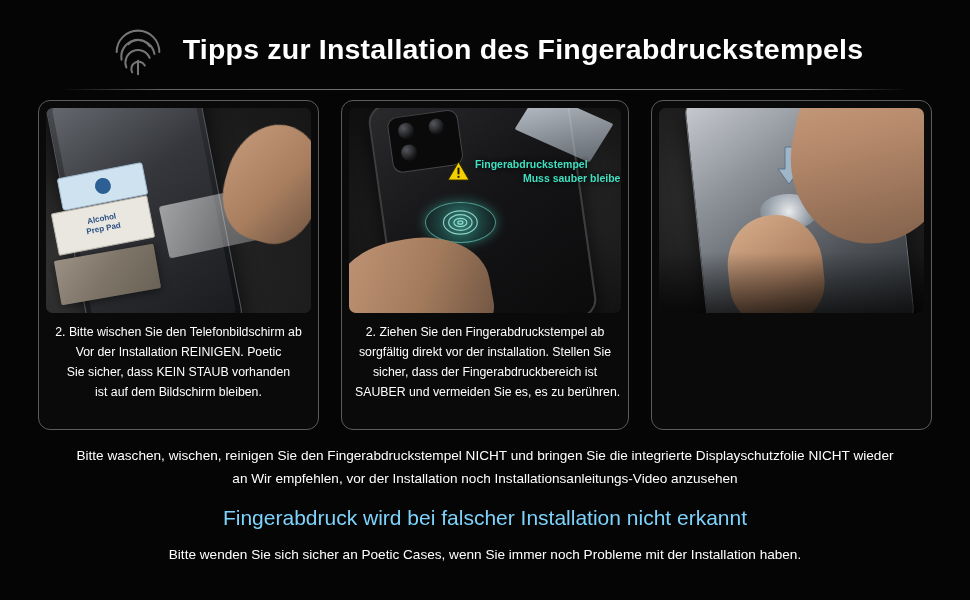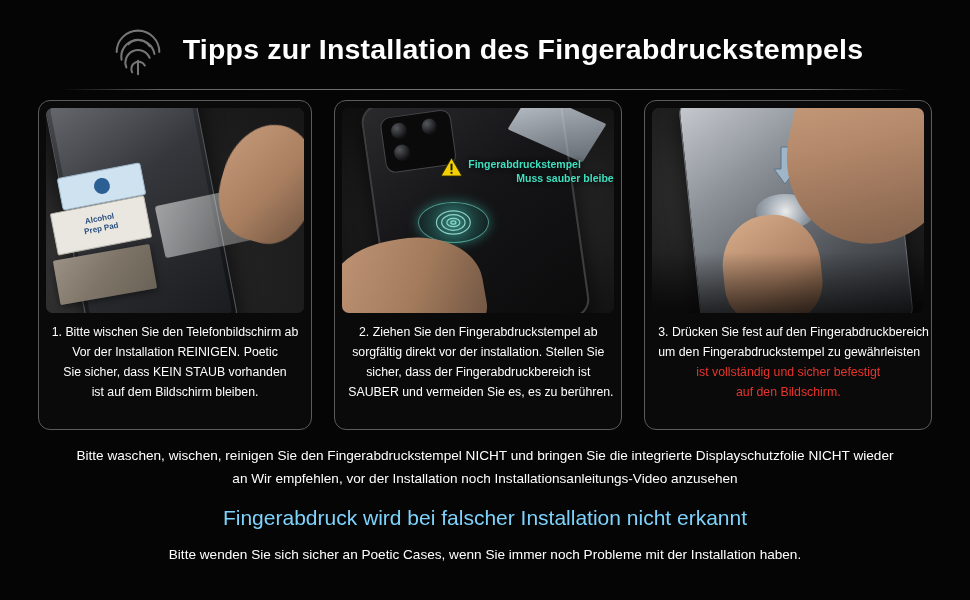--- a/index.html
+++ b/index.html
@@ -231,20 +231,21 @@
     width: 58%; height: 54%;
     background: linear-gradient(120deg, #c4987a 0%, #a37b5c 55%, #6b5140 100%);
     border-radius: 46% 48% 30% 30%;
     transform: rotate(-10deg);
   }
   .p2-callout {
     position: absolute;
     right: 2%; top: 24%;
     width: 62%;
     display: flex;
+    align-items: center;
     gap: 5px;
   }
   .p2-warn {
     width: 23px; height: 20px;
     flex: 0 0 23px;
   }
   .p2-callout-text {
     color: #3fe0c0;
     font-size: 10.5px;
     font-weight: bold;
@@ -363,21 +364,21 @@
           <div class="p1-pad-label">
             <span>Alcohol</span><br>
             <span>Prep Pad</span>
           </div>
         </div>
         <div class="p1-cloth"></div>
         <div class="p1-wipe"></div>
         <div class="p1-finger"></div>
       </div>
       <div class="caption">
-        <span class="line">1. Bitte wischen Sie den Telefonbildschirm ab</span>
+        <span class="line">2. Bitte wischen Sie den Telefonbildschirm ab</span>
         <span class="line">Vor der Installation REINIGEN. Poetic</span>
         <span class="line">Sie sicher, dass KEIN STAUB vorhanden</span>
         <span class="line">ist auf dem Bildschirm bleiben.</span>
       </div>
     </div>
 
     <div class="card">
       <div class="photo">
         <div class="p2-bg"></div>
         <div class="p2-case">
@@ -426,26 +427,20 @@
         <div class="p3-glow"></div>
         <span class="p3-arrow">
           <svg viewBox="0 0 26 42" width="26" height="42">
             <path d="M9 2 h8 v22 h7 L13 39 L2 24 h7 Z" fill="#9fb6c9" stroke="#5d7588" stroke-width="1"></path>
           </svg>
         </span>
         <div class="p3-hand"></div>
         <div class="p3-finger"></div>
         <div class="p3-dark"></div>
       </div>
-      <div class="caption">
-        <span class="line">3. Drücken Sie fest auf den Fingerabdruckbereich</span>
-        <span class="line">um den Fingerabdruckstempel zu gewährleisten</span>
-        <span class="line red">ist vollständig und sicher befestigt</span>
-        <span class="line red">auf den Bildschirm.</span>
-      </div>
     </div>
 
   </div>
 
   <div class="footer">
     <div class="f1">Bitte waschen, wischen, reinigen Sie den Fingerabdruckstempel NICHT und bringen Sie die integrierte Displayschutzfolie NICHT wieder</div>
     <div class="f1">an Wir empfehlen, vor der Installation noch Installationsanleitungs-Video anzusehen</div>
     <div class="f-red">Fingerabdruck wird bei falscher Installation nicht erkannt</div>
     <div class="f2">Bitte wenden Sie sich sicher an Poetic Cases, wenn Sie immer noch Probleme mit der Installation haben.</div>
   </div>

